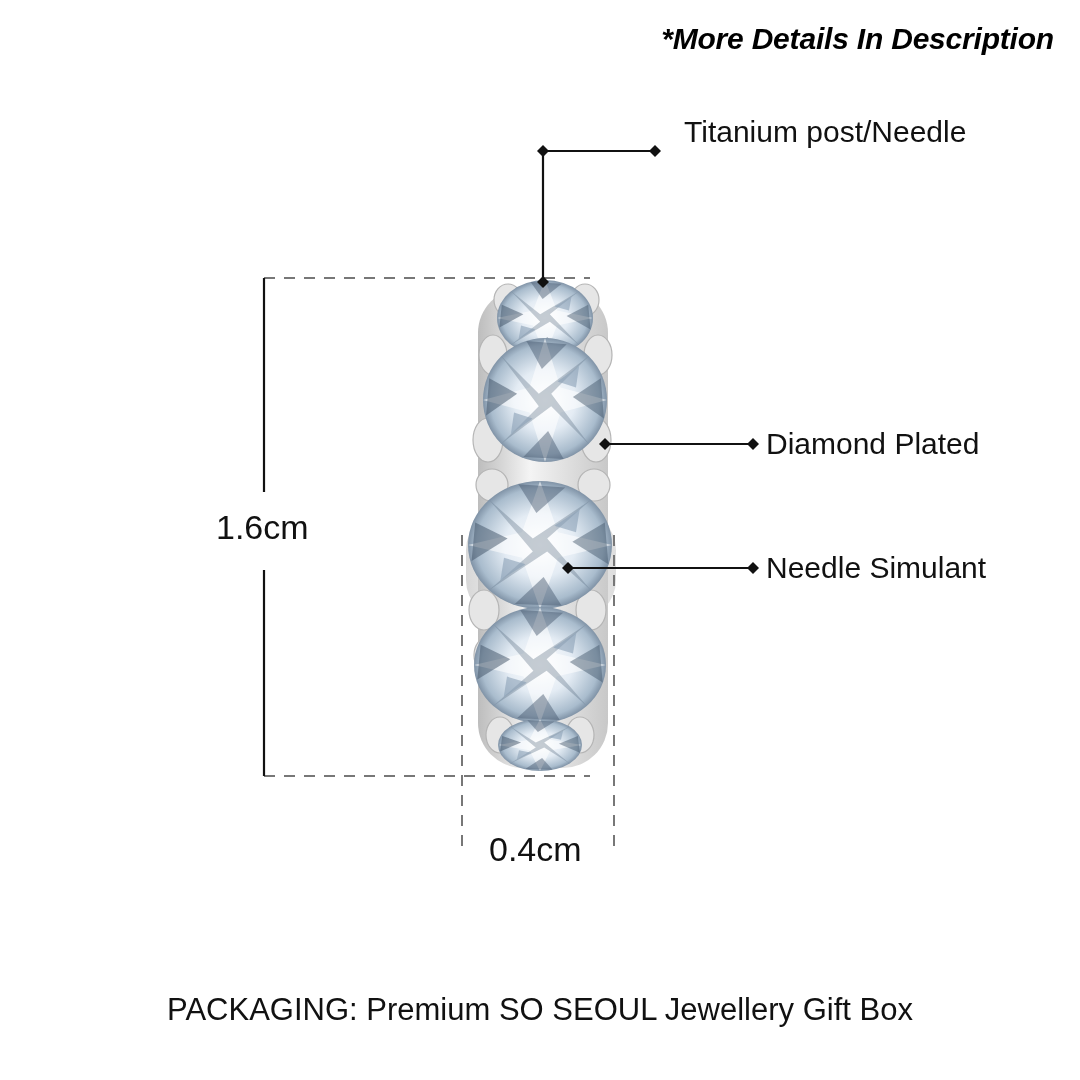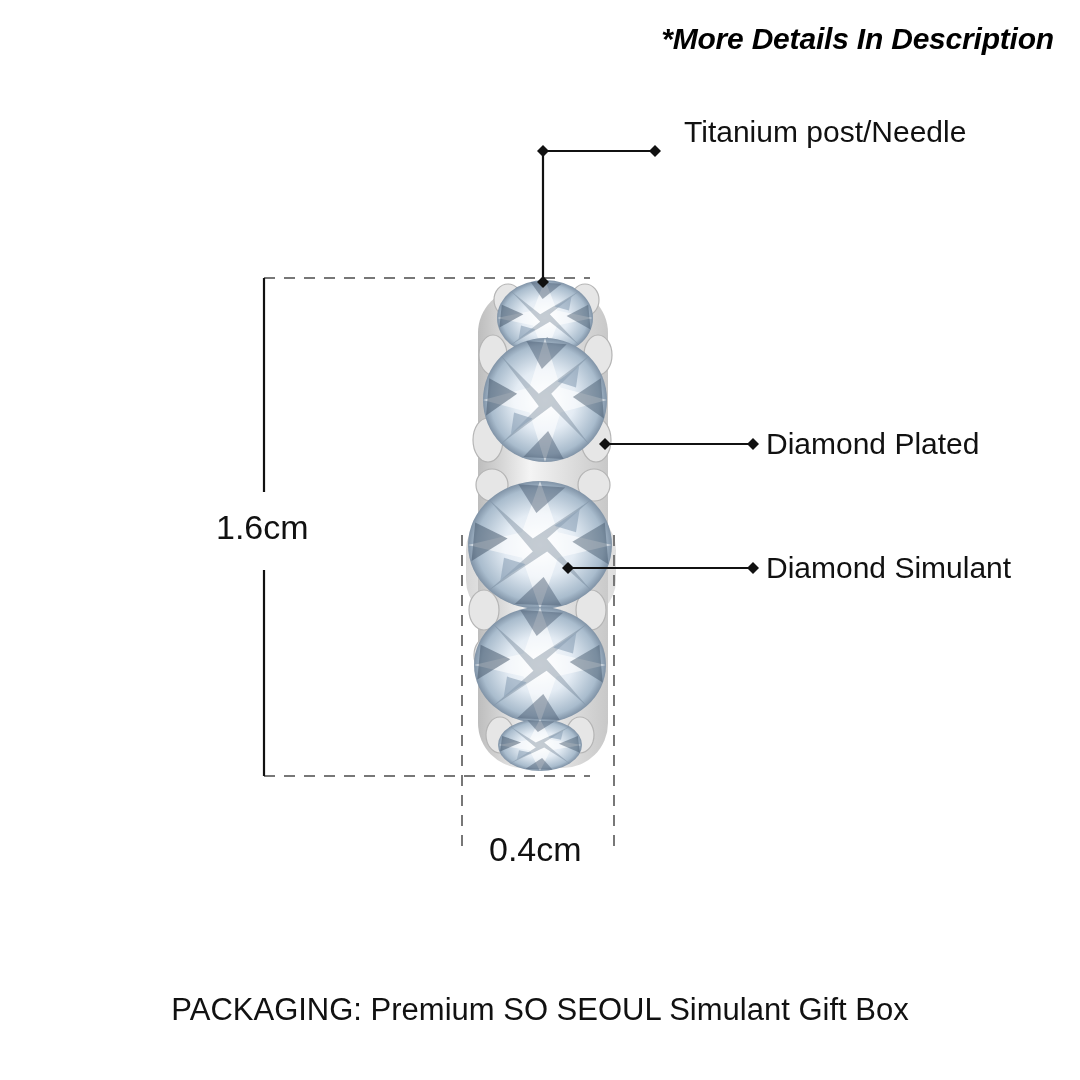--- a/index.html
+++ b/index.html
@@ -112,18 +112,18 @@
     <line x1="568" y1="568" x2="753" y2="568"></line>
     <path d="M568,562 l6,6 l-6,6 l-6,-6 z" stroke="none"></path>
     <path d="M753,562 l6,6 l-6,6 l-6,-6 z" stroke="none"></path>
   </g>
 </svg>
 
 <div class="abs label" style="left:668px; top:113px;margin-left:16px;">
   <div>Titanium post/Needle</div>
 </div>
 <div class="abs label" style="left:766px; top:425px;">Diamond Plated</div>
-<div class="abs label" style="left:766px; top:549px;">Diamond Simulant</div>
+<div class="abs label" style="left:766px; top:549px;">Needle Simulant</div>
 
 <div class="abs dim" style="left:216px; top:508px;">1.6cm</div>
 <div class="abs dim" style="left:489px; top:830px;">0.4cm</div>
 
-<div class="abs footer">PACKAGING: Premium SO SEOUL Simulant Gift Box</div>
+<div class="abs footer">PACKAGING: Premium SO SEOUL Jewellery Gift Box</div>
 
 </body></html>

